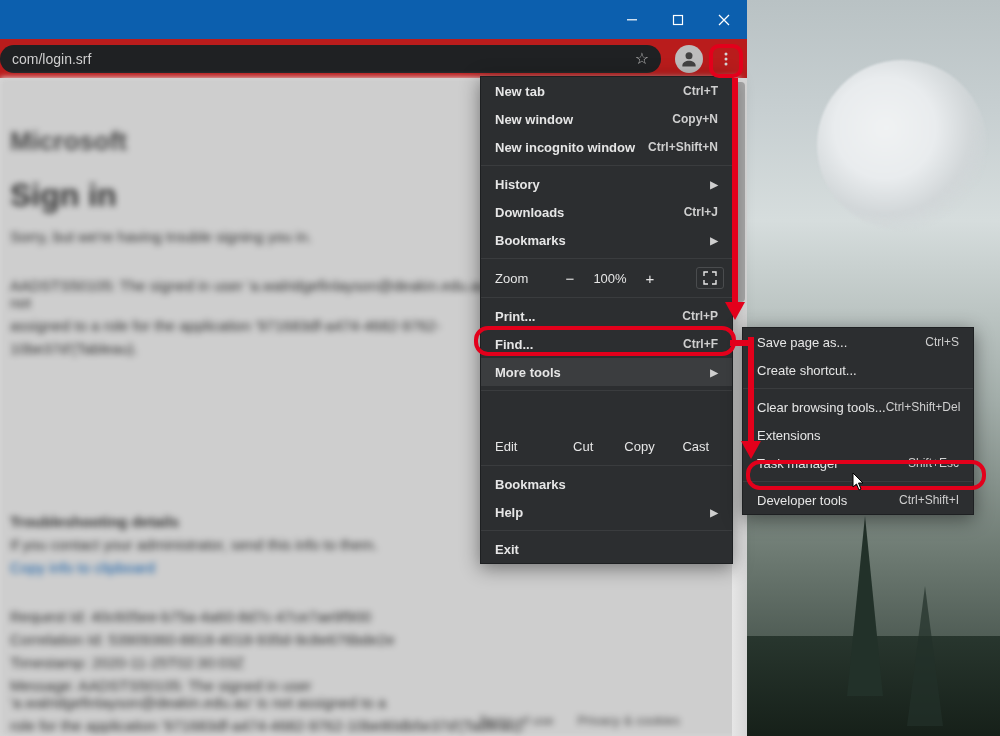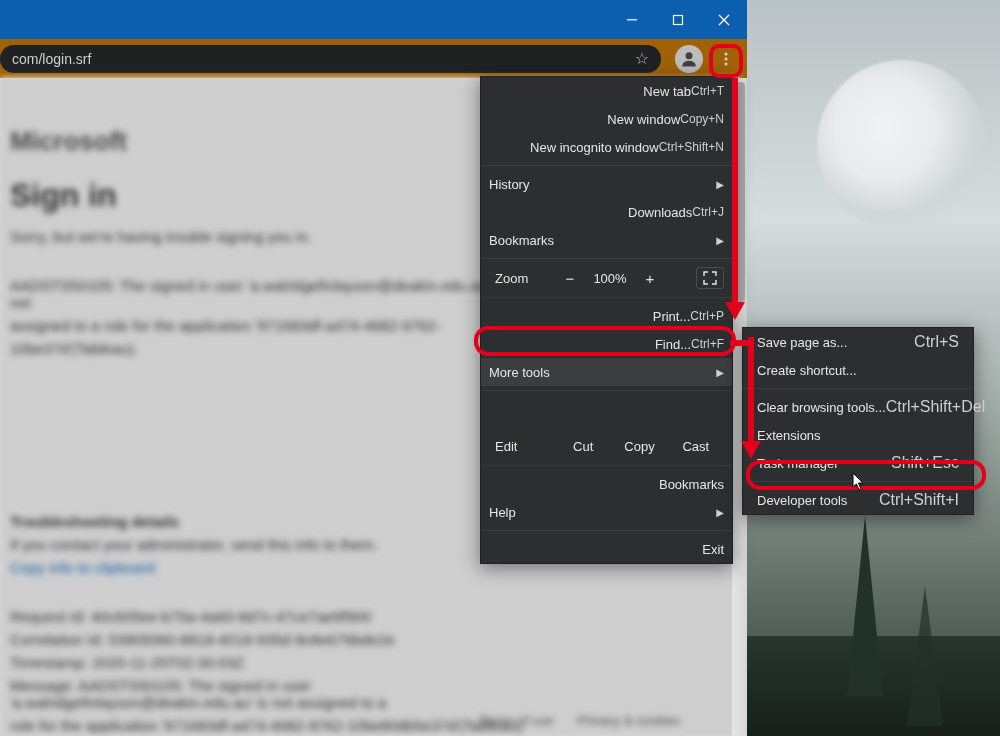--- a/index.html
+++ b/index.html
@@ -33,21 +33,21 @@
     position: absolute; left: 0; top: 0; right: 0; height: 39px;
     background: #0c5fae;
     display: flex; justify-content: flex-end; align-items: stretch;
   }
   .winbtn { width: 46px; display:flex; align-items:center; justify-content:center; color:#fff; }
   .winbtn.close { background:#0c5fae; }
   .winbtn svg { width:12px; height:12px; }
 
   .toolbar {
     position:absolute; left:0; top:39px; right:0; height:39px;
-    background:#a16207; display:flex; align-items:center;
+    background:#b91c1c; display:flex; align-items:center;
   }
   .addr {
     flex:1; height:28px; margin:0 6px 0 0; background:#1f2123; border-radius:14px;
     display:flex; align-items:center; padding:0 12px; color:#cfcfcf; font-size:14px;
   }
   .addrspacer { flex:1; }
   .star { color:#bcbcbc; font-size:16px; margin-left:6px; }
   .profile { width:28px; height:28px; border-radius:50%; background:#bdbdbd; margin:0 8px; display:flex; align-items:center; justify-content:center; }
   .profile svg { width:20px; height:20px; fill:#424242; }
   .kebab {
@@ -84,22 +84,22 @@
   .scrollbar .thumb { position:absolute; left:2px; right:2px; top:4px; height:220px; background:#a7a7a7; border-radius:4px; }
 
   
   .menu {
     position:absolute; left:480px; top:76px; width:253px;
     background:#2c2e30; color:#e6e6e6; font-size:13px;
     box-shadow:0 4px 18px rgba(0,0,0,0.45);
     border:1px solid #1e2022;
   }
   .menu .row {
-    display:flex; align-items:center; height:28px; padding:0 8px;
-    justify-content:flex-end; white-space:nowrap;
+    display:flex; align-items:center; height:28px; padding:0 14px;
+    justify-content:space-between; white-space:nowrap;font-weight:bold;
   }
   .menu .row.hover { background:#3b3d3f; }
   .menu .row .shortcut { color:#cfcfcf; font-size:12px; }
   .menu .arrow { color:#cfcfcf; font-size:10px; margin-left:auto; }
   .menu hr { border:none; border-top:1px solid #3a3c3e; margin:4px 0; }
   .menu .zoomrow { display:flex; align-items:center; height:30px; padding:0 8px 0 14px; }
   .menu .zoomrow .lbl { flex:0 0 60px; }
   .menu .zoomrow .zbtn { width:30px; text-align:center; font-size:15px;}
   .menu .zoomrow .pct { width:50px; text-align:center; }
   .menu .zoomrow .fs { margin-left:auto; width:28px; height:22px; display:flex; align-items:center; justify-content:center; border:1px solid #4a4c4e; border-radius:3px;}
@@ -108,21 +108,21 @@
   .menu .editrow .ebtn { flex:1; text-align:center; font-size:13px; }
 
   
   .submenu {
     position:absolute; left:742px; top:327px; width:232px;
     background:#2c2e30; color:#e6e6e6; font-size:13px;
     box-shadow:0 4px 18px rgba(0,0,0,0.45);
     border:1px solid #1e2022;
   }
   .submenu .row { display:flex; align-items:center; height:28px; padding:0 14px; justify-content:space-between; white-space:nowrap;}
-  .submenu .row .shortcut { color:#cfcfcf; font-size:16px; }
+  .submenu .row .shortcut { color:#cfcfcf; font-size:12px; }
   .submenu hr { border:none; border-top:1px solid #3a3c3e; margin:4px 0; }
 
   
   .hl {
     position:absolute; border:4px solid #e3001b; border-radius:14px;
     pointer-events:none;
   }
   .hl-kebab { left:709px; top:44px; width:34px; height:34px; border-radius:10px;}
   .hl-more  { left:474px; top:326px; width:262px; height:30px; }
   .hl-dev   { left:746px; top:460px; width:240px; height:30px; }

